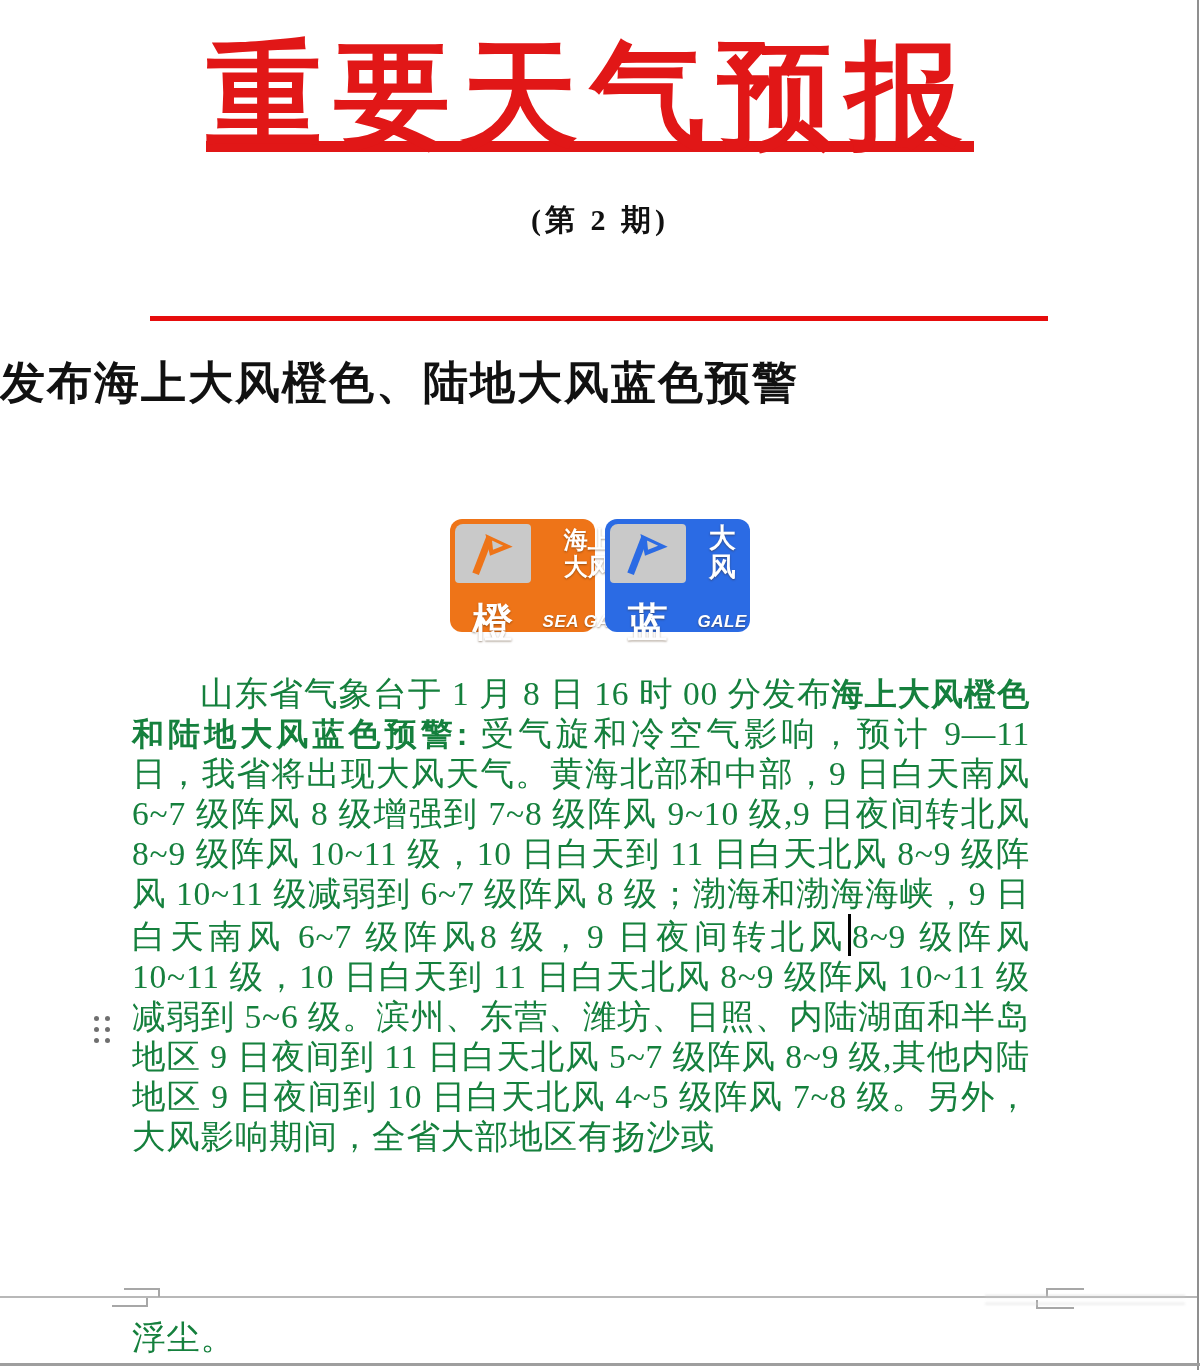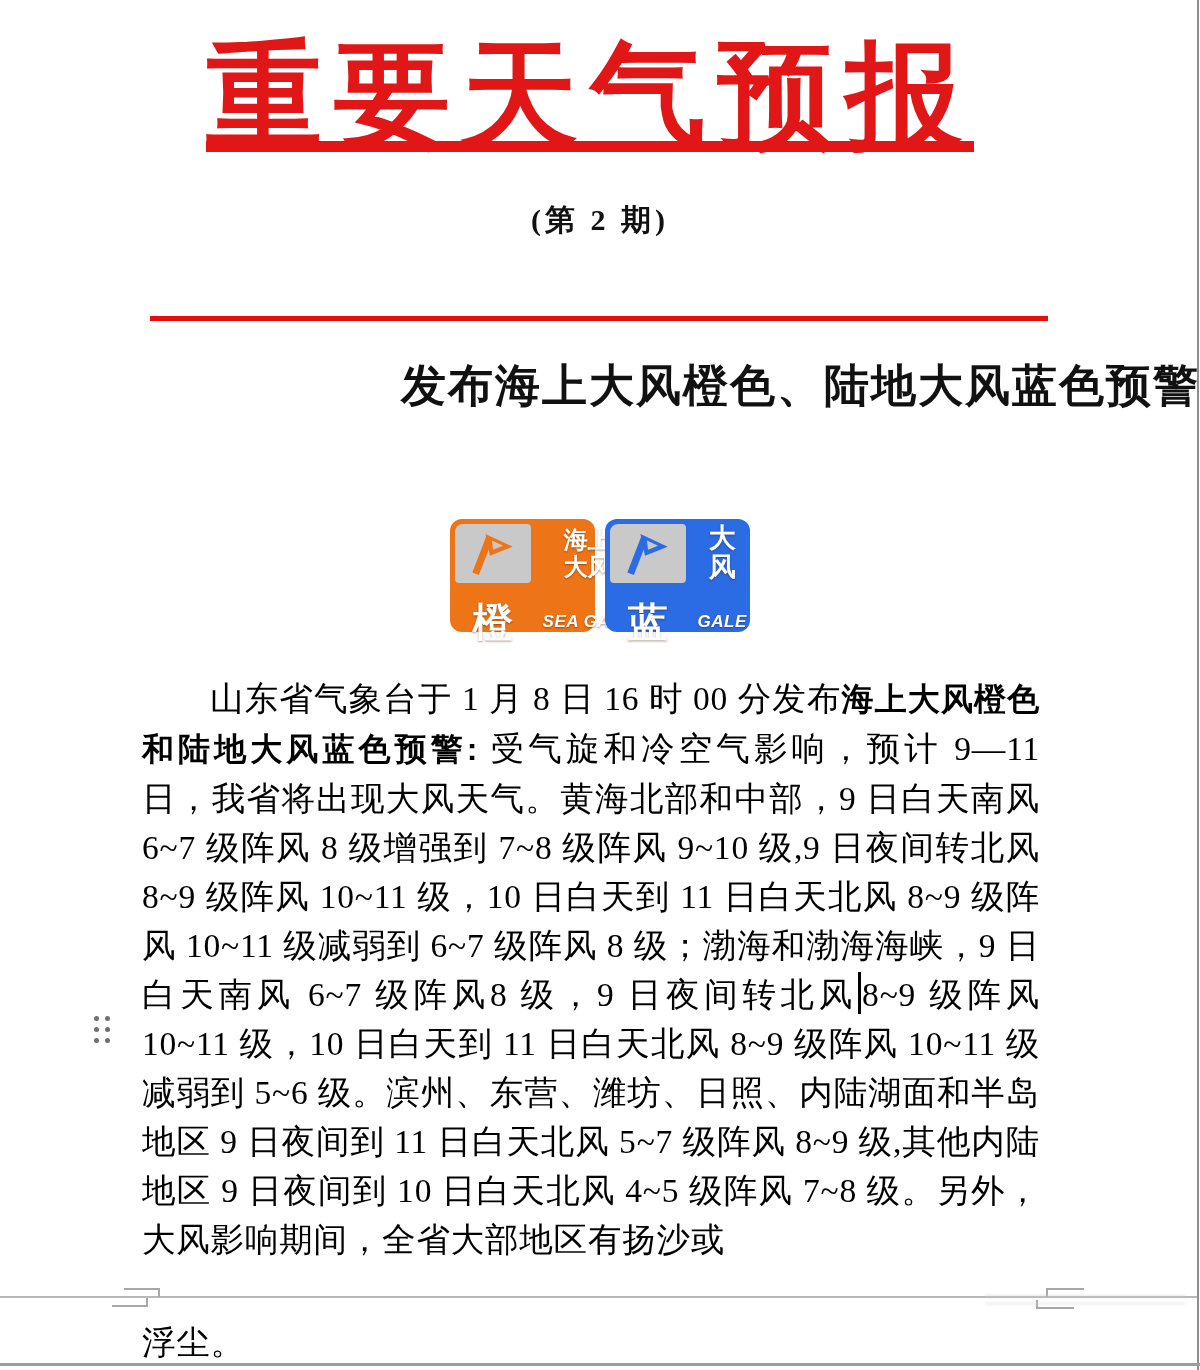--- a/index.html
+++ b/index.html
@@ -32,24 +32,25 @@
     display:flex;justify-content:space-between;align-items:baseline;
     font-size:31px;
   }
   .red-rule{
     position:absolute;top:316px;left:150px;width:898px;height:5px;
     background:#e60d0d;
   }
   
   .main-heading{
     position:absolute;top:348px;left:0;right:0;
-    text-align:right;
+    text-align:left;
     font-size:45px;font-weight:bold;
     line-height:77px;
     letter-spacing:2px;
+    font-family:Liberation Mono, monospace;
   }
   
   .badges-row{
     position:absolute;top:519px;left:50%;transform:translateX(-50%);
     display:flex;gap:10px;
   }
   .badge{
     width:145px;height:113px;
     border-radius:12px;
     box-sizing:border-box;
@@ -82,26 +83,26 @@
   }
   .badge .english-cell{
     display:flex;align-items:center;justify-content:center;
     color:#ffffff;font-weight:bold;font-style:italic;
     font-size:17px;letter-spacing:0.5px;
     text-shadow:0 1px 2px rgba(60,30,0,.45);
     white-space:nowrap;
   }
   
   .body-block{
-    position:absolute;left:142px;width:898px;
+    position:absolute;left:132px;width:898px;
     font-size:33.5px;
-    line-height:49px;
+    line-height:40px;
     text-align:justify;
     letter-spacing:0.8px;
-    color:#000000;
+    color:#15803d;
   }
   .body-block-1{top:674px;text-indent:68px;}
   .body-block-2{top:1318px;}
   .bold-seg{font-weight:bold;font-family:"Liberation Sans","DejaVu Sans",sans-serif;font-size:32px;}
   .text-caret{
     display:inline-block;width:3px;height:42px;background:#000;
     vertical-align:-8px;margin:0 1px;
   }
   
   .drag-handle{

